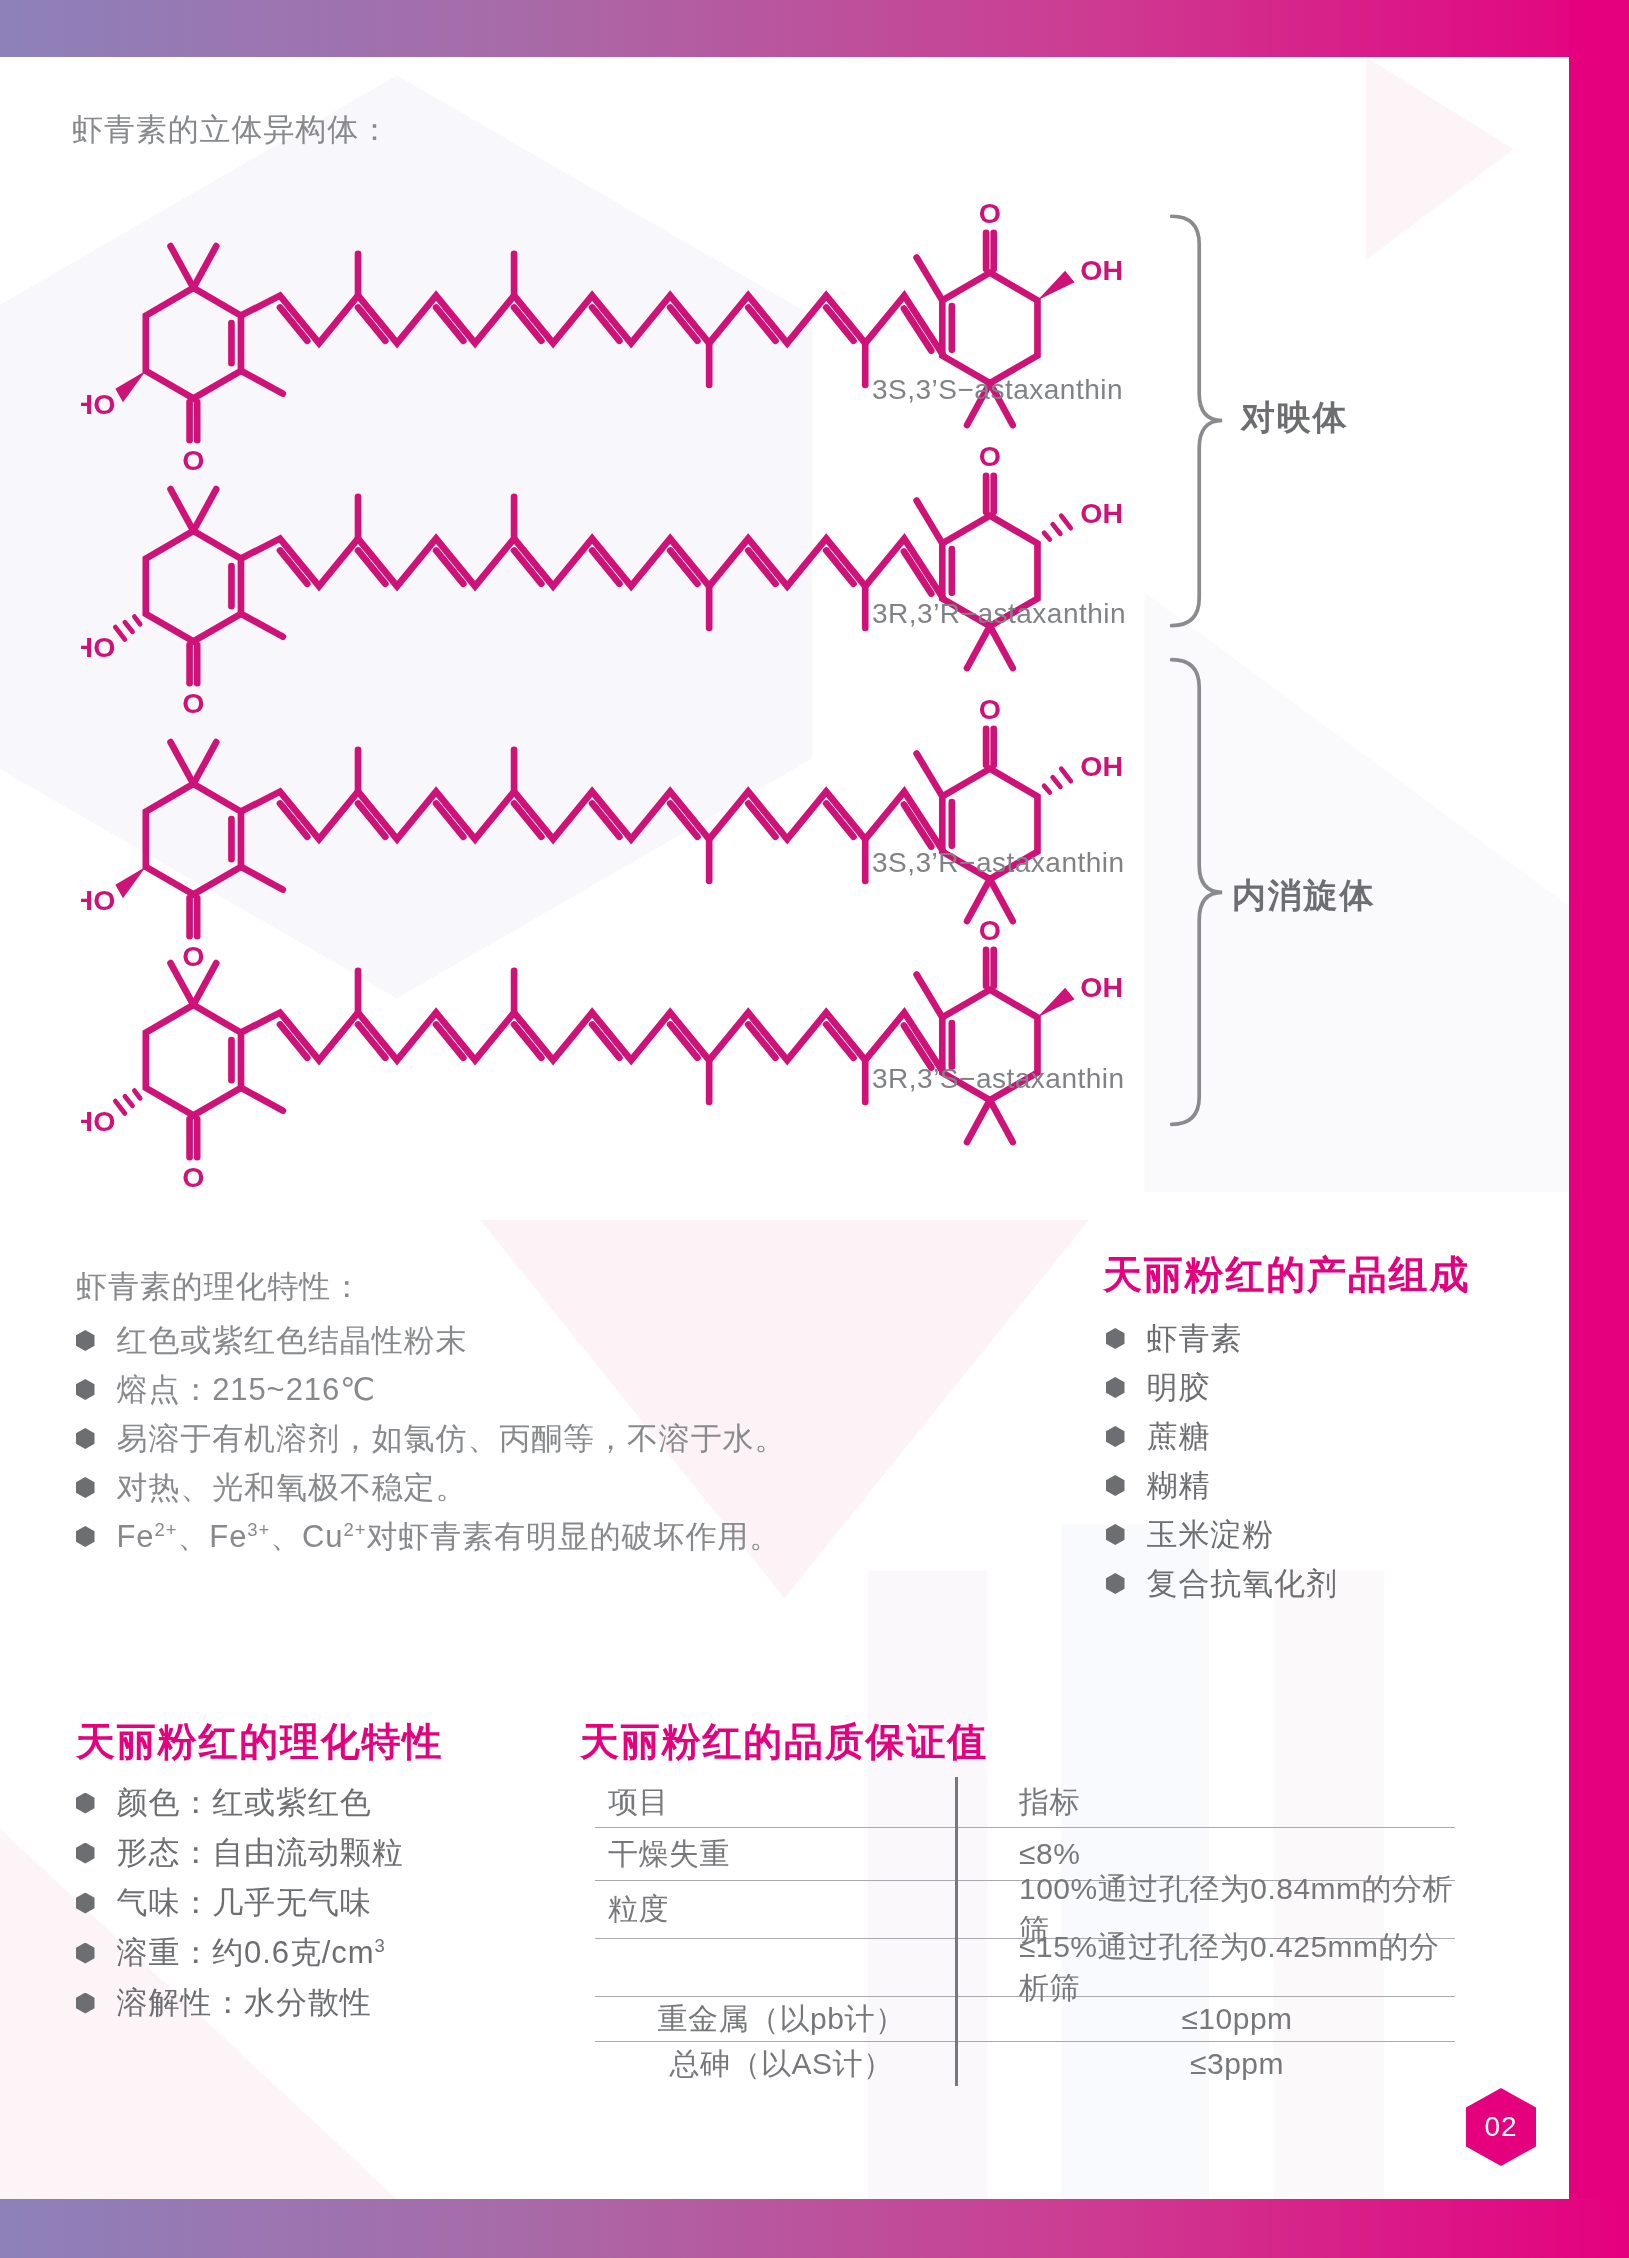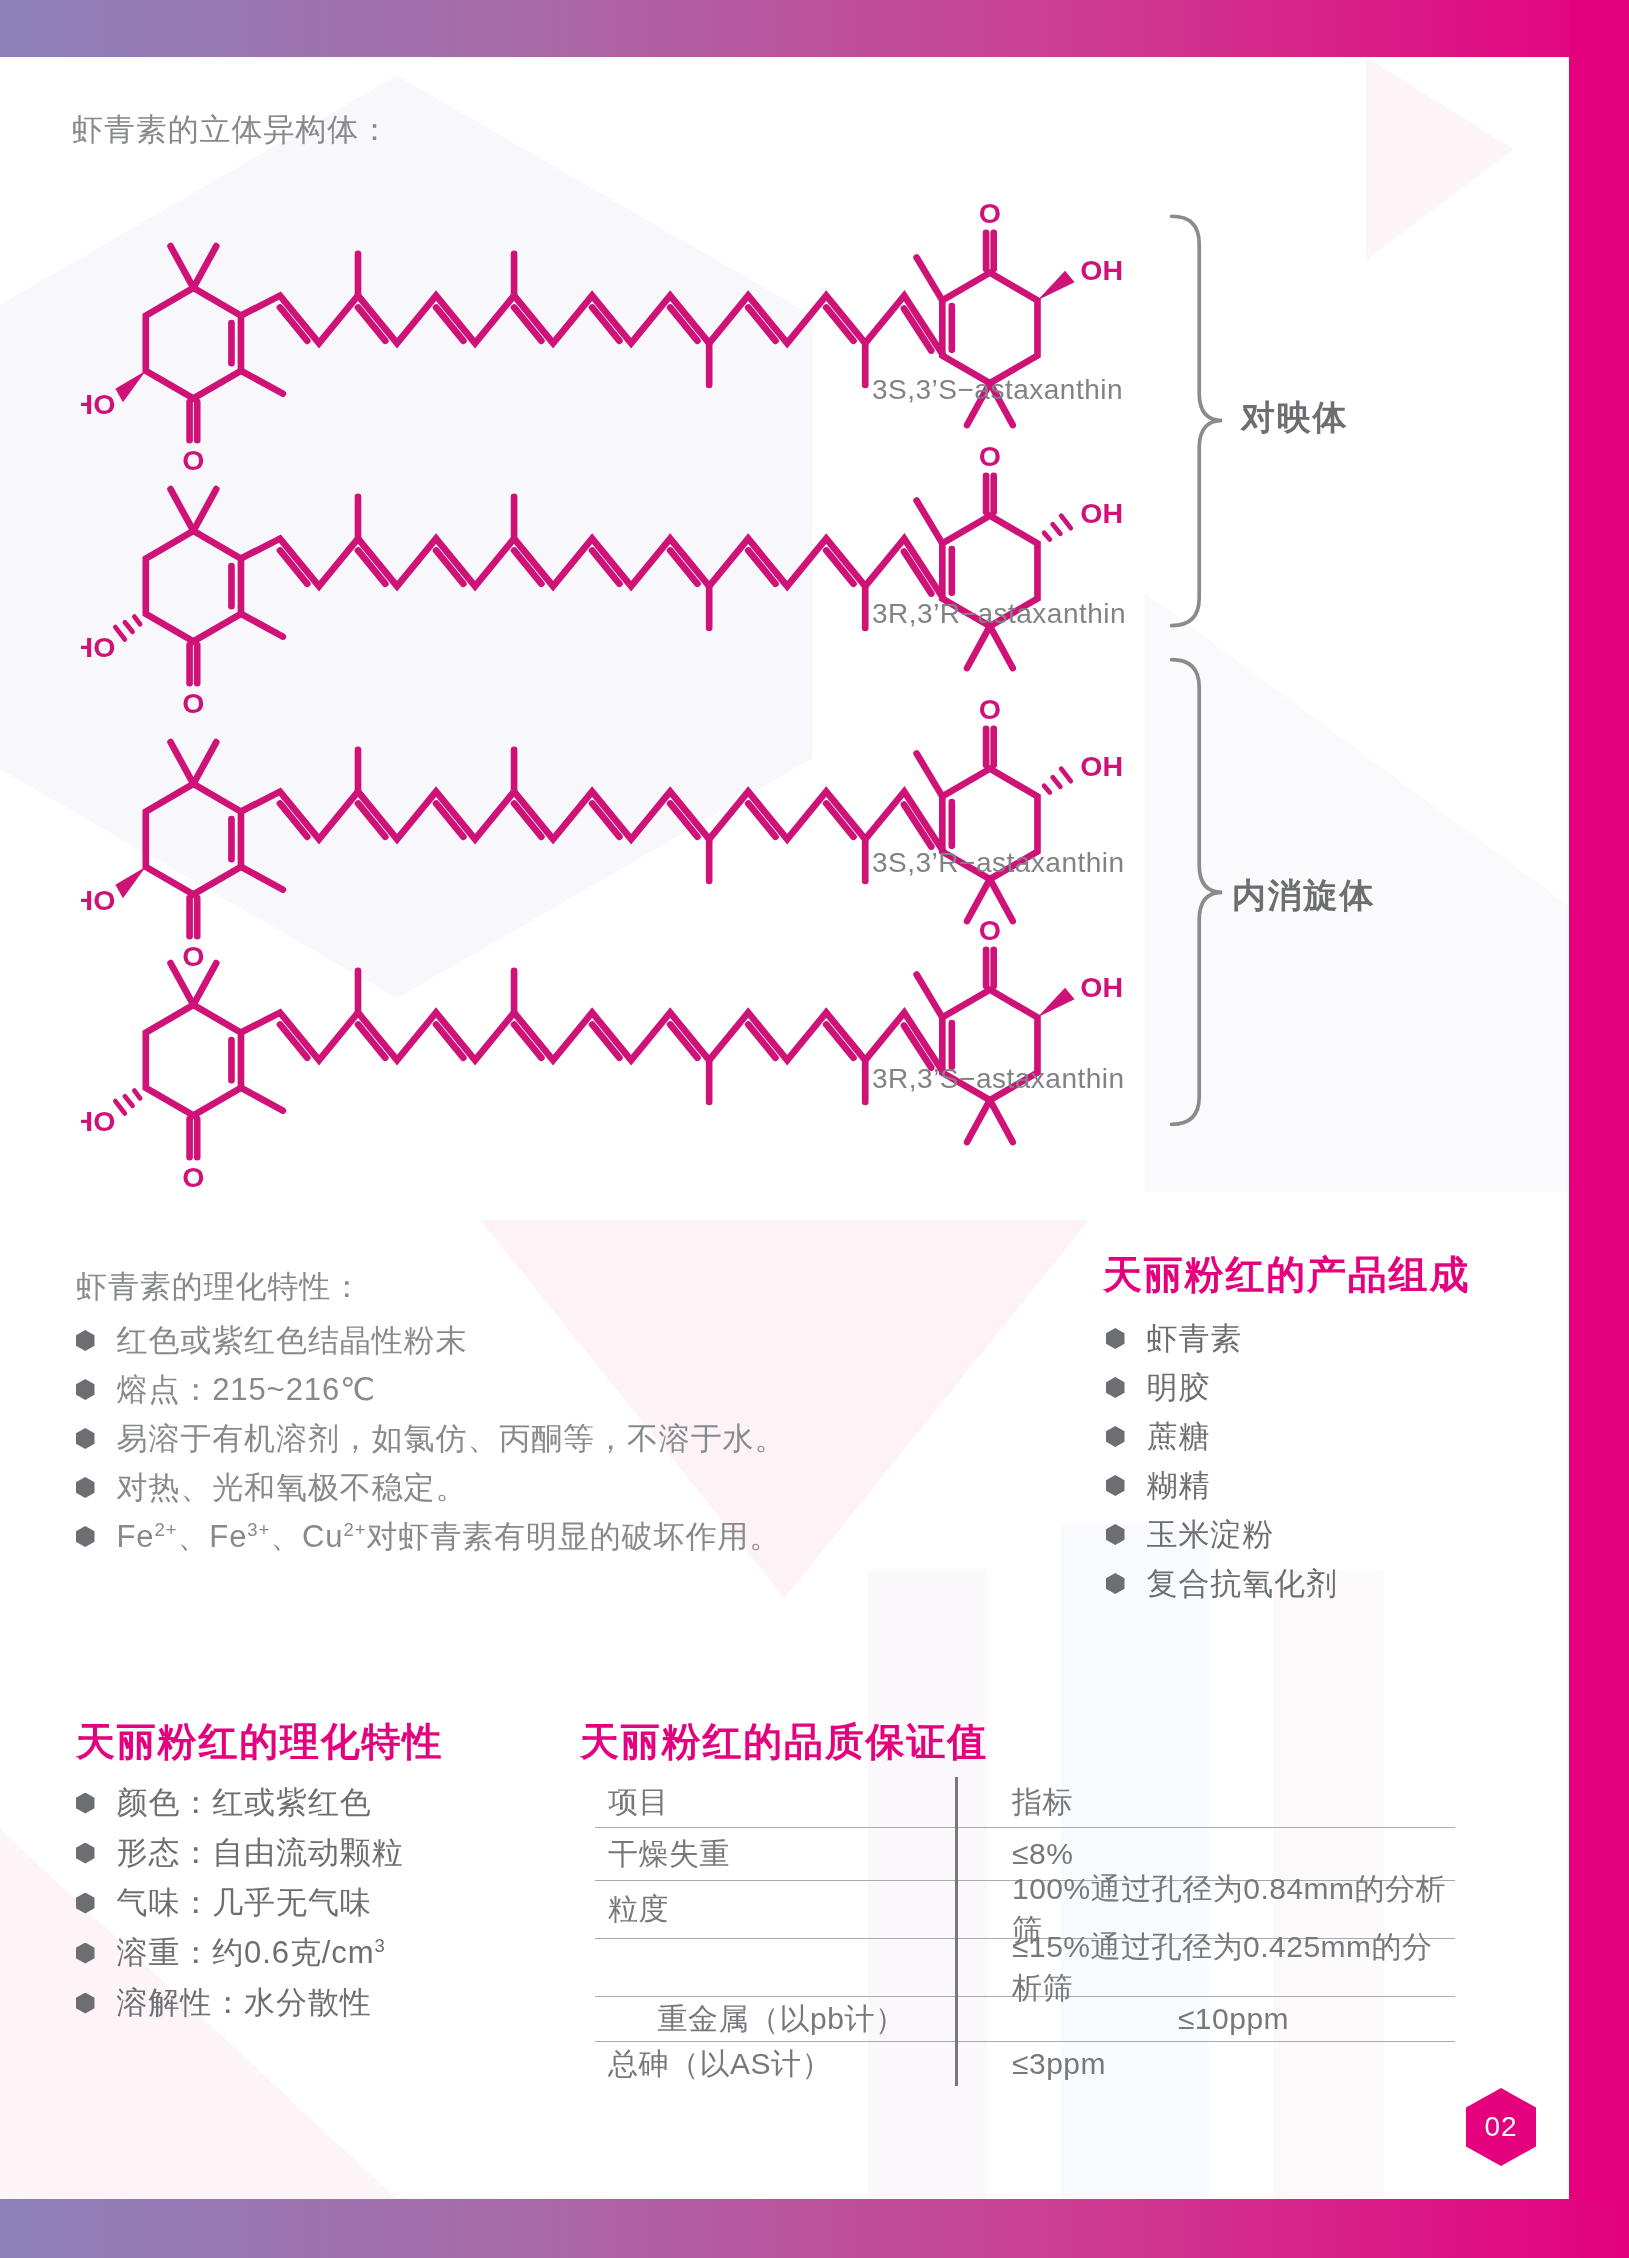--- a/index.html
+++ b/index.html
@@ -27,29 +27,29 @@
   .ltext{font-size:31px;color:#87898c;letter-spacing:0.9px;}
   .ltext sup{font-size:18.5px;}
   .bold-list .ltext{font-weight:normal;color:#6d6e71;}
   .sec-head{position:absolute;font-size:31px;color:#87898c;letter-spacing:0.9px;}
   .pink-head{position:absolute;font-size:39px;font-weight:bold;color:#e5007e;letter-spacing:1.8px;}
   
   .qtable{position:absolute;left:595px;top:1777px;width:860px;color:#77787b;}
   .qtable .vdiv{position:absolute;left:360px;top:0;bottom:0;width:2.8px;background:#77787b;}
   .trow{display:flex;align-items:center;font-size:30px;letter-spacing:0.5px;}
   .trow .c1{width:360px;padding-left:13px;box-sizing:border-box;}
-  .trow .c2{flex:1;padding-left:57px;}
+  .trow .c2{flex:1;padding-left:44px;margin-left:20px;}
   .trow sub{font-size:17.5px;}
   .th{height:50px;}
   .r1{height:65px;border-top:3.7px solid #77787b;}
   .r2{height:52px;border-top:1.8px solid #a8a9ac;}
   .r3{height:57px;border-top:1.8px solid #a8a9ac;}
   .r4{height:57px;border-top:1.8px solid #a8a9ac;}
   .r5{height:44px;border-top:1.8px solid #a8a9ac;text-align:center;}
-  .r6{height:44px;border-top:1.8px solid #a8a9ac;}
+  .r6{height:44px;border-top:1.8px solid #a8a9ac;text-align:center;}
   
   .badge{position:absolute;left:1466px;top:2088px;width:70px;height:78px;background:#e5007e;
          clip-path:polygon(50% 0%,100% 25%,100% 75%,50% 100%,0% 75%,0% 25%);
          display:flex;align-items:center;justify-content:center;}
   .badge span{color:#ffffff;font-size:28px;letter-spacing:0.9px;}
   .atom{font-size:30px;fill:#ce1277;font-weight:600;font-family:"Liberation Sans",sans-serif;}
 </style>
 </head>
 <body>
 

